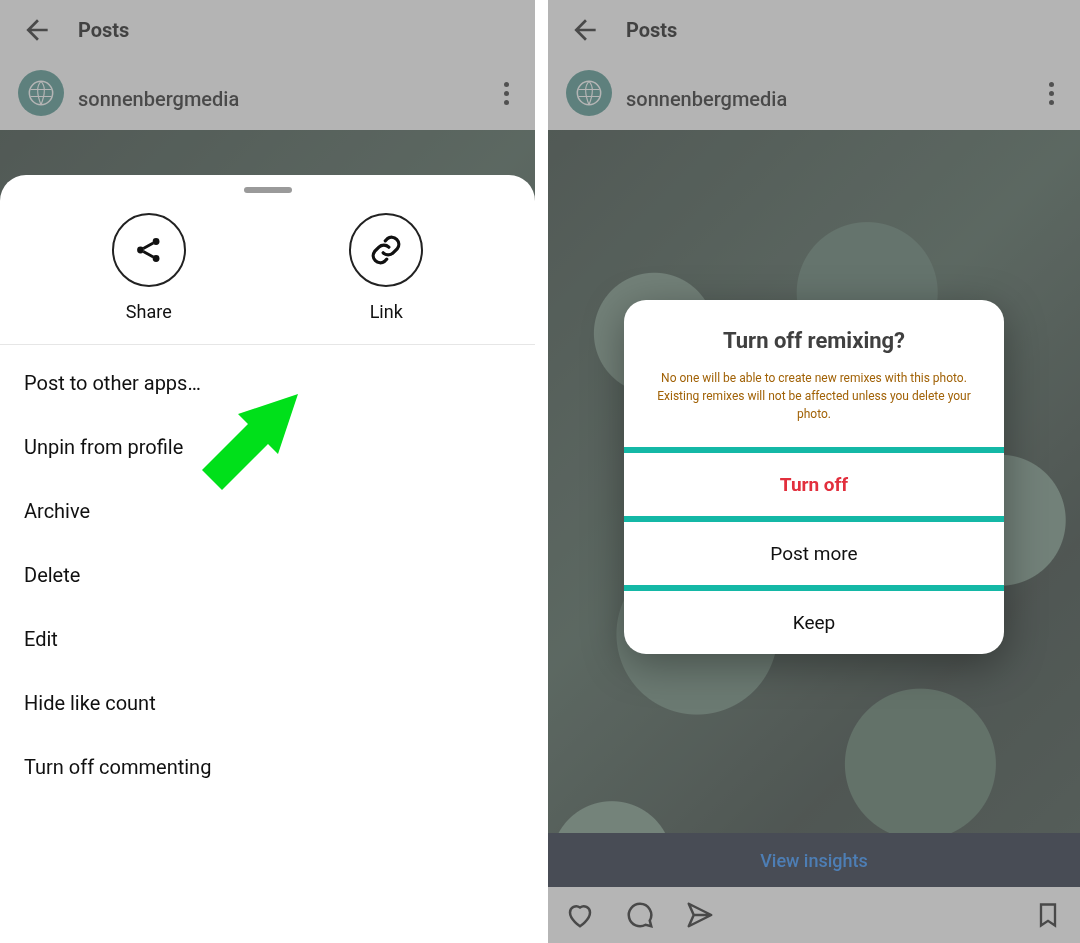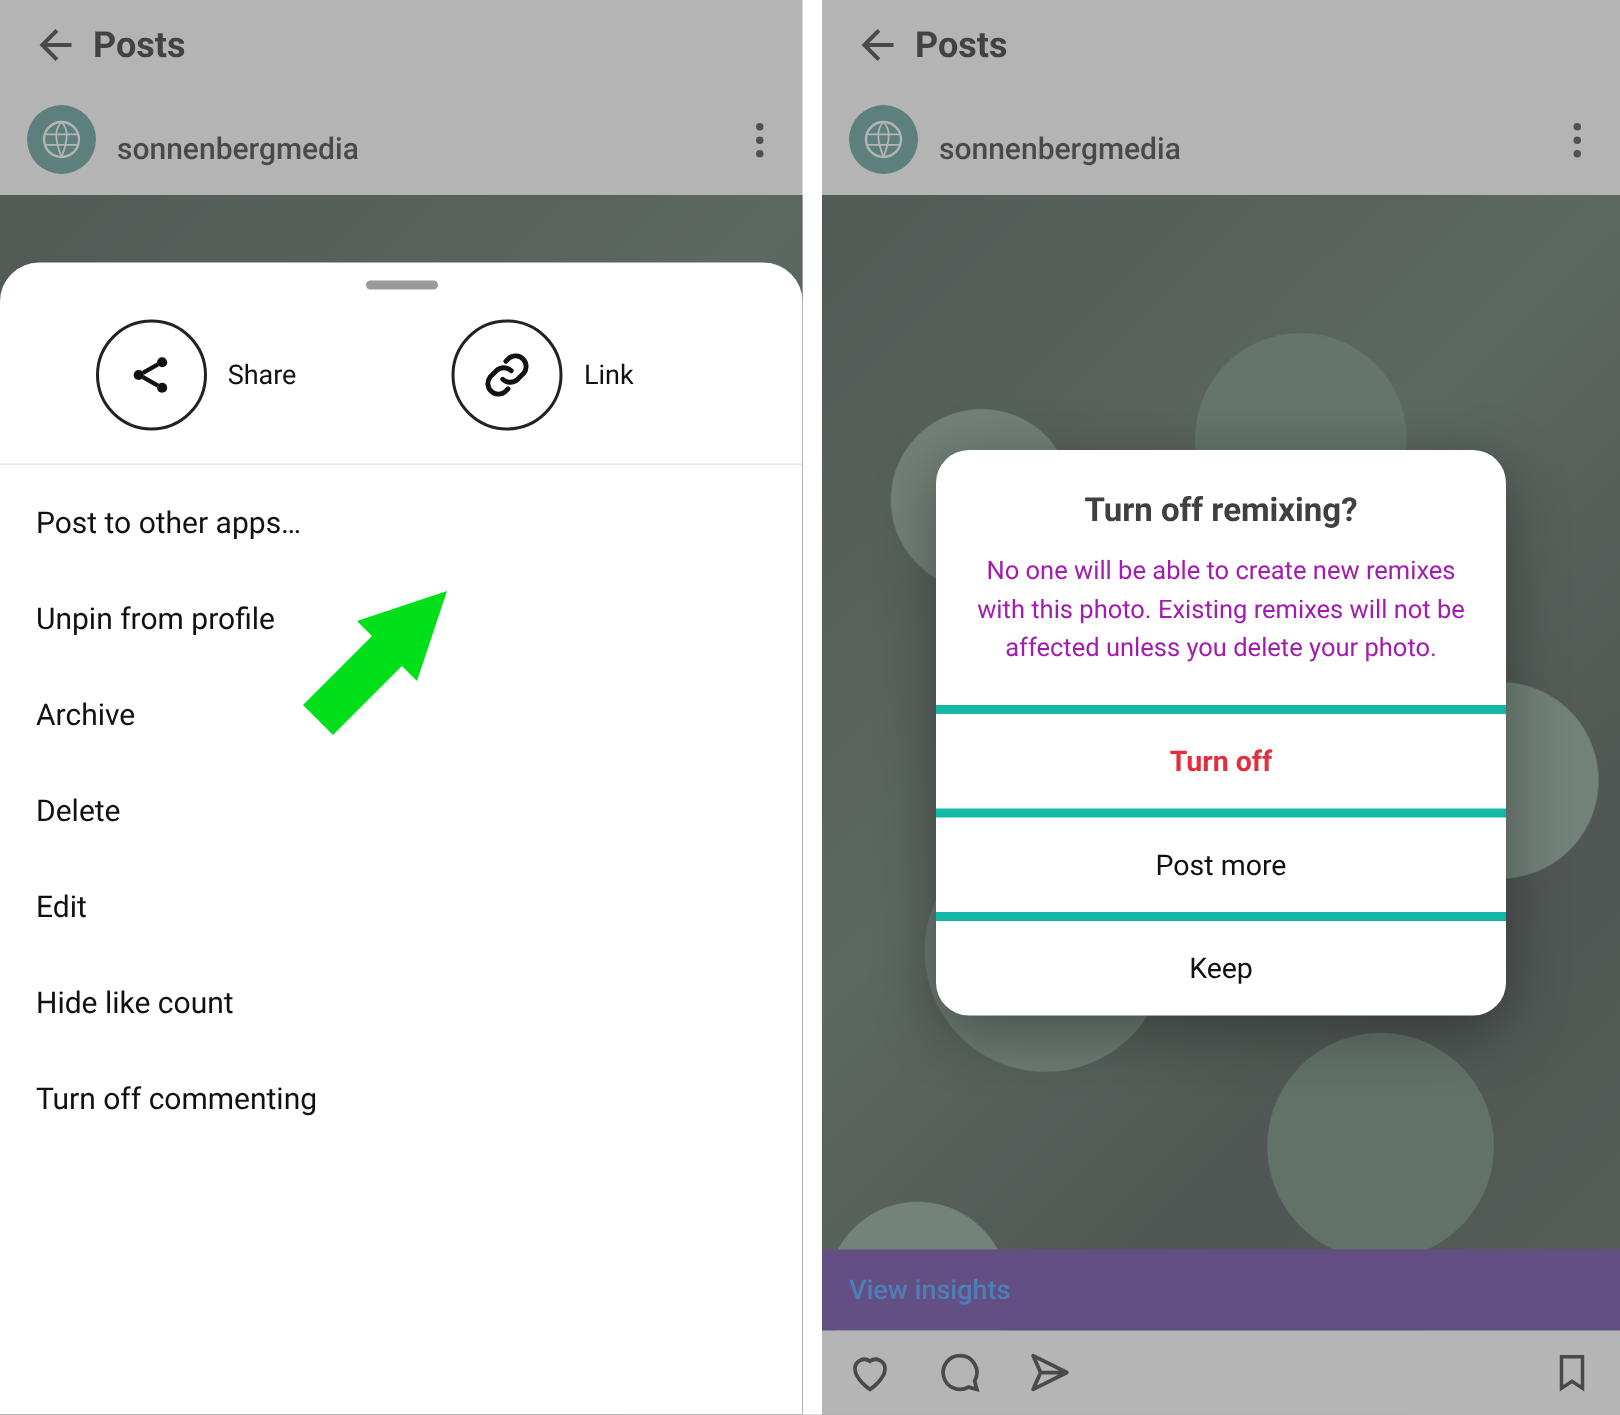--- a/index.html
+++ b/index.html
@@ -25,21 +25,21 @@
     background: #fdfdfd;
   }
   .topbar {
     height: 60px;
     display: flex;
     align-items: center;
     padding: 0 14px 0 20px;
   }
   .back-arrow { width: 34px; height: 34px; display:flex; align-items:center; justify-content:center; }
   .title {
-    font-size: 24px; font-weight: 700; margin-left: 8px; color: #000;
+    font-size: 20px; font-weight: 700; margin-left: 24px; color: #000;
   }
   .userrow {
     height: 66px; display:flex; align-items:center; padding: 0 18px;
   }
   .avatar {
     width: 46px; height: 46px; border-radius: 50%;
     background: #3f8b84;
     display:flex; align-items:center; justify-content:center;
     color:#fff;
   }
@@ -74,21 +74,21 @@
   }
   .handle {
     width:48px; height:6px; background:#9a9a9a; border-radius:3px;
     margin: 12px auto 6px;
   }
   .iconrow {
     display:flex; justify-content:space-around; padding: 14px 30px 22px;
     border-bottom:1px solid #e6e6e6;
   }
   .iconbtn {
-    display:flex; flex-direction:row; align-items:center; gap:14px;
+    display:flex; flex-direction:column; align-items:center; gap:14px;
     width:170px;
   }
   .circle {
     width:74px; height:74px; border-radius:50%; border:2px solid #222;
     display:flex; align-items:center; justify-content:center;
   }
   .iconlabel { font-size:18px; color:#111; }
   .menu { padding: 6px 0; }
   .menuitem {
     padding: 20px 24px; font-size:20px; color:#111;
@@ -100,31 +100,31 @@
   }
 
   
   .dialog {
     position:absolute; left:50%; top:300px; transform:translateX(-50%);
     width:380px; background:#fff; border-radius:22px; overflow:hidden;
     box-shadow: 0 10px 40px rgba(0,0,0,0.35);
   }
   .dlg-body { padding: 28px 26px 24px; text-align:center; }
   .dlg-title { font-size:22px; font-weight:700; color:#404040; margin-bottom:16px; }
-  .dlg-msg { font-size:17px; line-height:1.5; color:#a21caf; }
+  .dlg-msg { font-size:12px; line-height:1.5; color:#a16207; }
   .dlg-btn {
     border-top:6px solid #14b8a6; text-align:center; padding:20px 0;
     font-size:19px; color:#111;
   }
   .dlg-btn.danger { color:#e22f3d; font-weight:700; }
 
   
   .bottombar {
     position:absolute; left:0; right:0; bottom:56px; height:54px;
-    background:#4c1d95; display:flex; align-items:center; padding:0 18px;
+    background:#0f172a; display:flex; align-items:center; padding:0 18px;justify-content:center;
   }
   .insights { color:#1a86ff; font-size:18px; font-weight:500; }
   .boost {
     margin-left:auto; background:#4a9ef2; color:#fff; border:none;
     border-radius:10px; padding:10px 18px; font-size:17px; font-weight:600;
   }
   .iconbar {
     position:absolute; left:0; right:0; bottom:0; height:56px; background:#fff;
     display:flex; align-items:center; padding:0 16px; gap:28px;
   }

